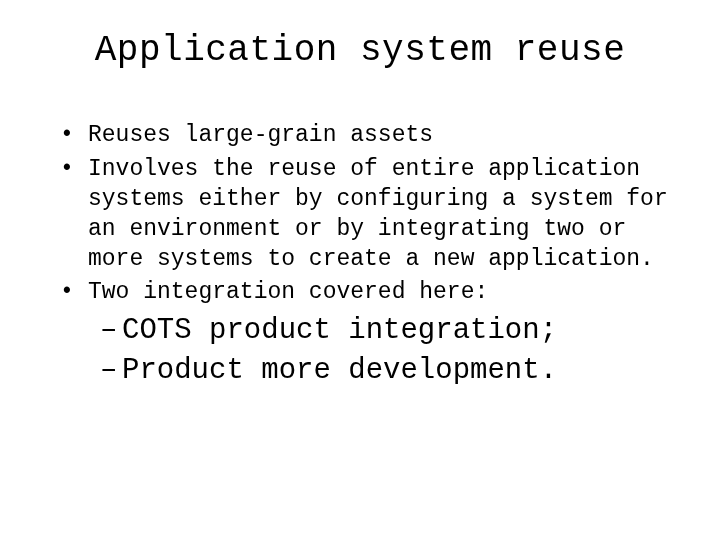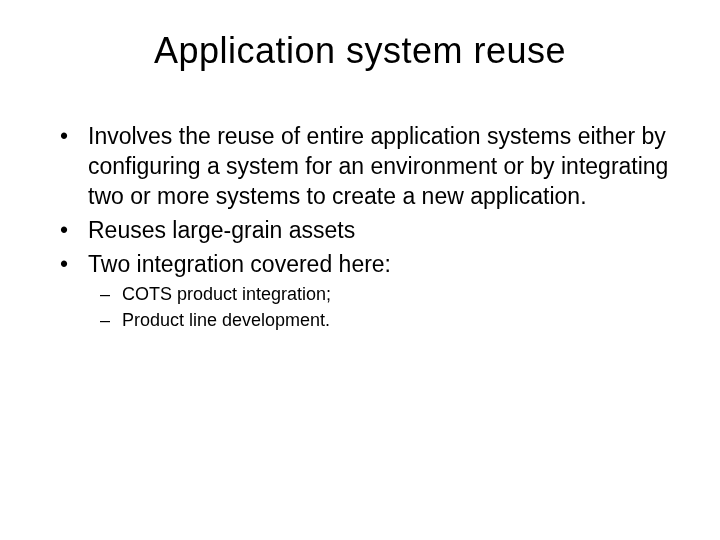--- a/index.html
+++ b/index.html
@@ -1,15 +1,15 @@
 <!DOCTYPE html>
 <html><head>
 <meta charset="utf-8">
 <style>
-  * { margin: 0; padding: 0; box-sizing: border-box; }
+  * { margin: 0; padding: 0; box-sizing: border-box; font-family: Liberation Mono, monospace; }
   body {
     width: 720px;
     height: 540px;
     background: #ffffff;
     font-family: Arial, Helvetica, sans-serif;
     color: #000000;
     padding: 30px 40px 40px 40px;
   }
   .title {
     font-size: 36px;
@@ -35,41 +35,41 @@
     left: 0;
     top: 0;
     font-size: 23px;
   }
   ul.sub {
     list-style: none;
     padding-left: 12px;
     margin-top: 4px;
   }
   ul.sub > li {
-    font-size: 18px;
+    font-size: 29px;
     line-height: 1.3;
     position: relative;
     padding-left: 22px;
     margin-bottom: 2px;
   }
   ul.sub > li::before {
     content: "–";
     position: absolute;
     left: 0;
     top: 0;
   }
 </style>
 </head>
 <body>
 
 <h1 class="title">Application system reuse</h1>
 
 <ul class="top">
+  <li>Reuses large-grain assets</li>
   <li>Involves the reuse of entire application systems either by configuring a system for an environment or by integrating two or more systems to create a new application.</li>
-  <li>Reuses large-grain assets</li>
   <li>
     <span>Two integration covered here:</span>
     <ul class="sub">
       <li>COTS product integration;</li>
-      <li>Product line development.</li>
+      <li>Product more development.</li>
     </ul>
   </li>
 </ul>
 
 </body></html>

